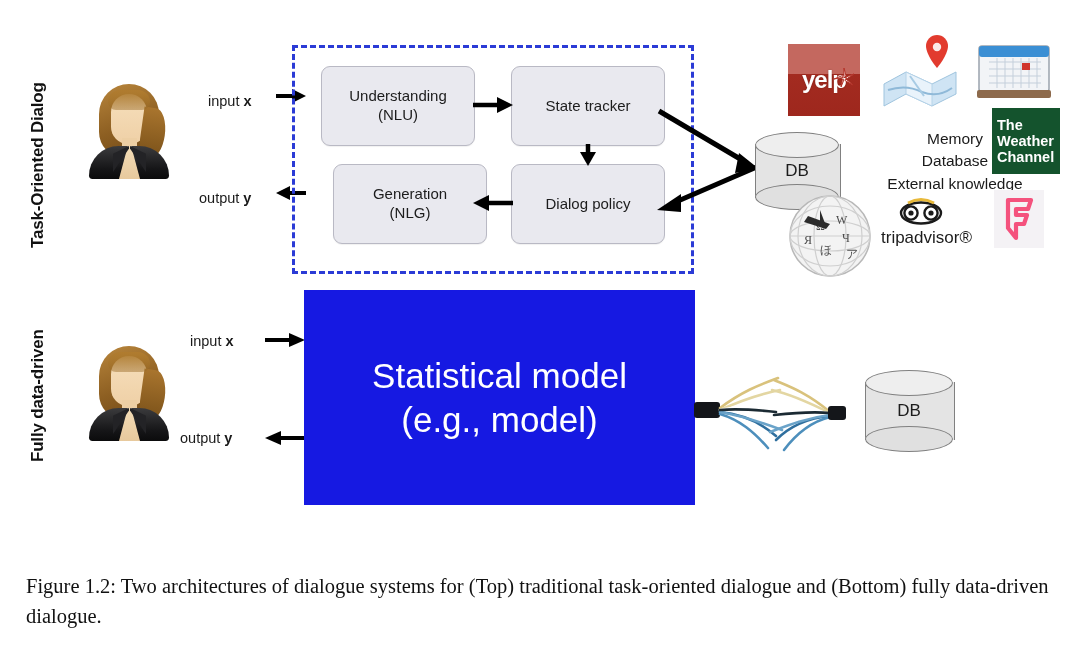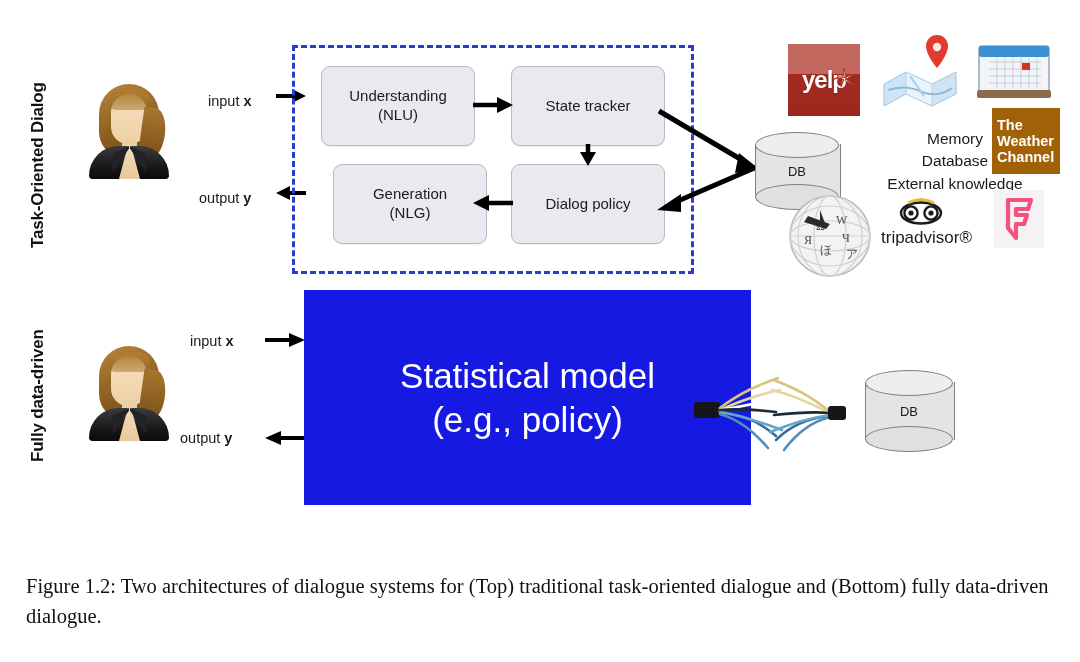--- a/index.html
+++ b/index.html
@@ -60,32 +60,32 @@
   
   .db{position:absolute;}
   .db .body{position:absolute;left:0;top:12px;width:100%;height:calc(100% - 24px);
             background:#e4e4e4;border-left:1.5px solid #808080;border-right:1.5px solid #808080;}
   .db .top{position:absolute;left:0;top:0;width:100%;height:26px;border-radius:50%;
            background:#eeeeee;border:1.5px solid #808080;box-sizing:border-box;}
   .db .bot{position:absolute;left:0;bottom:0;width:100%;height:26px;border-radius:50%;
            background:#e0e0e0;border:1.5px solid #808080;box-sizing:border-box;}
   .db .lbl{position:absolute;left:0;top:0;width:100%;height:100%;
            display:flex;align-items:center;justify-content:center;
-           font-size:13px;color:#1c1c1c;}
+           font-size:17px;color:#1c1c1c;}
 
   
   .ktext{position:absolute;text-align:center;font-size:15.5px;color:#1a1a1a;line-height:1.45;}
 
   
   .logo{position:absolute;}
   .yelp{background:linear-gradient(180deg,#c4685f 0%,#c4685f 42%,#a32b20 42%,#9e271d 100%);
         display:flex;align-items:center;justify-content:center;}
   .yelp-word{color:#ffffff;font-weight:bold;font-size:24px;letter-spacing:-1px;
              text-shadow:0 0 2px rgba(0,0,0,.25);}
-  .tw{background:#a16207;color:#ffffff;font-weight:bold;font-size:14.5px;line-height:1.12;
+  .tw{background:#14532d;color:#ffffff;font-weight:bold;font-size:14.5px;line-height:1.12;
       display:flex;flex-direction:column;align-items:flex-start;justify-content:center;
       padding-left:5px;box-sizing:border-box;}
   .fsq{background:#f4f2f5;display:flex;align-items:center;justify-content:center;}
 
   .ta-word{position:absolute;font-size:17px;color:#1c1c1c;white-space:nowrap;}
 
   .caption{position:absolute;left:26px;top:572px;width:1034px;
            font-family:"Liberation Serif",serif;font-size:20.5px;color:#111;
            line-height:1.45;}
   svg{display:block;overflow:visible;}
@@ -313,23 +313,23 @@
 
   <svg style="position:absolute;left:265px;top:330px;" width="40" height="20">
     <line x1="0" y1="10" x2="26" y2="10" stroke="#000" stroke-width="4"></line>
     <polygon points="24,3 40,10 24,17" fill="#000"></polygon>
   </svg>
   <svg style="position:absolute;left:265px;top:428px;" width="40" height="20">
     <line x1="14" y1="10" x2="40" y2="10" stroke="#000" stroke-width="4"></line>
     <polygon points="16,3 0,10 16,17" fill="#000"></polygon>
   </svg>
 
-  <div class="bluebox" style="left:304px;top:290px;width:447px;height:215px;">
+  <div class="bluebox" style="left:304px;top:290px;width:391px;height:215px;">
     <div>Statistical model</div>
-    <div>(e.g., policy)</div>
+    <div>(e.g., model)</div>
   </div>
 
   <div class="logo" style="left:694px;top:360px;width:160px;height:110px;">
     <svg width="160" height="110" viewBox="0 0 160 110">
       <rect x="0" y="42" width="26" height="16" rx="3" fill="#14161a"></rect>
       <g fill="none" stroke-width="2.6" stroke-linecap="round">
         <path d="M26 48 C50 30 68 24 84 18" stroke="#d9c27c"></path>
         <path d="M26 50 C48 40 66 34 86 30" stroke="#e3d6a2"></path>
         <path d="M26 50 C50 46 70 42 90 36" stroke="#ffffff"></path>
         <path d="M26 52 C48 54 66 62 82 76" stroke="#2f6f9e"></path>

